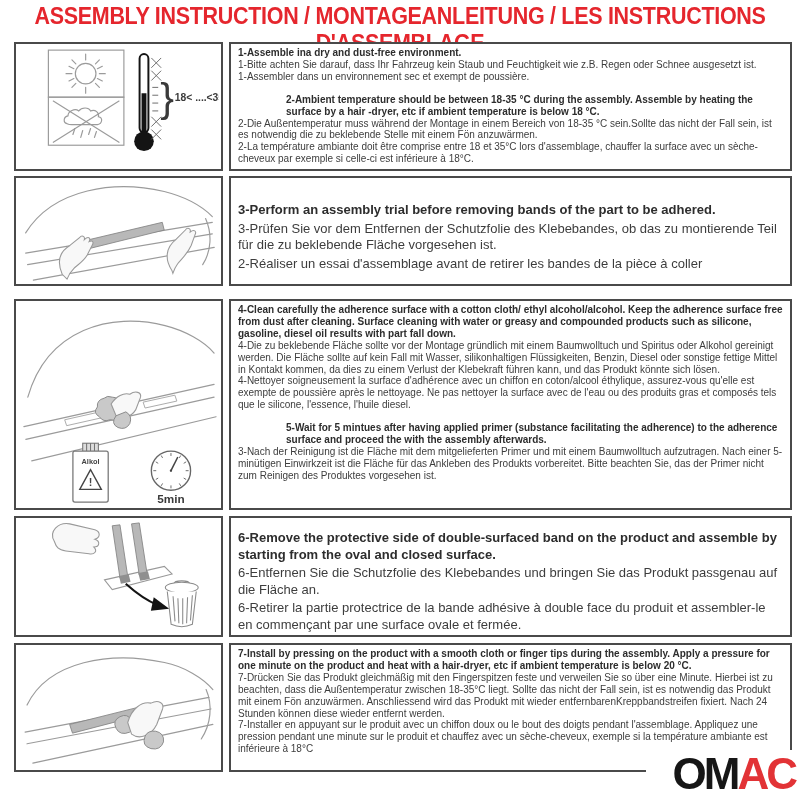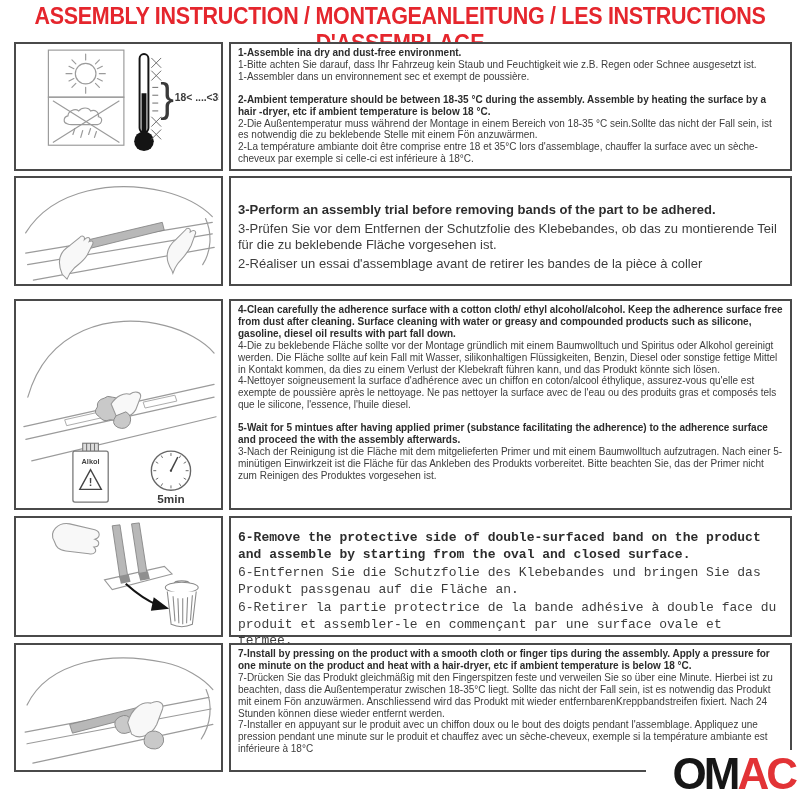--- a/index.html
+++ b/index.html
@@ -12,25 +12,25 @@
     font-size:21.5px;font-weight:700;letter-spacing:-0.3px;color:#e5262d;
     transform:scale(1,1.08);
   }
   .box{position:absolute;border:2px solid #4a4a4a;background:#fff;box-sizing:border-box;}
   .icon-box{left:14px;width:209px;padding:2px;}
   .icon-box svg{width:100%;height:100%;display:block;}
   .text-box{left:229px;width:563px;padding:3px 7px;}
   .r1{top:42px;height:129px;}
   .r2{top:176px;height:110px;}
   .r3{top:299px;height:211px;}
-  .r4{top:516px;height:121px;font-family:Liberation Mono, monospace;}
+  .r4{top:516px;height:121px;}
   .r5{top:643px;height:129px;}
   .text-box p{margin:0;font-size:10px;line-height:11.9px;}
   .text-box p.b{font-weight:700;color:#2d2d2d;}
-  .text-box p.gap{margin-top:11px;}
+  .text-box p.gap{margin-top:11px;margin-left:48px;}
   .big p{font-size:13px;line-height:16.5px;margin-bottom:2px;}
   .r2.text-box{padding-top:24px;}
   .r4.text-box{padding-top:12px;}
   .logo{
     position:absolute;left:646px;top:750px;width:154px;height:48px;background:#fff;
     display:flex;align-items:center;justify-content:flex-end;z-index:3;
     font-weight:700;font-size:44px;letter-spacing:-3px;padding-right:5px;box-sizing:border-box;
   }
   .logo .lg-black{color:#161616;}
   .logo .lg-red{color:#e23336;}
@@ -217,21 +217,21 @@
       <path d="M8,100 L198,64"></path>
       <path d="M14,120 L200,80"></path>
     </g>
     <polygon points="52,80 140,58 143,66 55,89" class="strip"></polygon>
     <path d="M104,72 q-8,4 -4,12 q4,8 14,4 q6,-4 2,-12 q-4,-8 -12,-4 z" class="cloth"></path>
     <path d="M112,78 C116,64 126,56 136,58 C144,54 150,58 148,64 L142,80 C136,92 124,96 116,90 Z" class="hand"></path>
     <path d="M130,92 q-4,10 6,13 q10,2 13,-7 q1,-9 -8,-11 q-8,-1 -11,5 z" class="cloth"></path>
   </svg>
 </div>
 <div class="box text-box r5">
-  <p class="b">7-Install by pressing on the product with a smooth cloth or finger tips during the assembly. Apply a pressure for one minute on the product and heat with a hair-dryer, etc if ambient temperature is below 18 °C.</p>
+  <p class="b">7-Install by pressing on the product with a smooth cloth or finger tips during the assembly. Apply a pressure for one minute on the product and heat with a hair-dryer, etc if ambient temperature is below 20 °C.</p>
   <p>7-Drücken Sie das Produkt gleichmäßig mit den Fingerspitzen feste und verweilen Sie so über eine Minute. Hierbei ist zu beachten, dass die Außentemperatur zwischen 18-35°C liegt. Sollte das nicht der Fall sein, ist es notwendig das Produkt mit einem Fön anzuwärmen. Anschliessend wird das Produkt mit wieder entfernbarenKreppbandstreifen fixiert. Nach 24 Stunden können diese wieder entfernt werden.</p>
   <p>7-Installer en appuyant sur le produit avec un chiffon doux ou le bout des doigts pendant l'assemblage. Appliquez une pression pendant une minute sur le produit et chauffez avec un sèche-cheveux, exemple si la température ambiante est inférieure à 18°C</p>
 </div>
 
 <div class="logo">
   <span class="lg-black">OM</span>
     <span class="lg-red">AC</span>
 </div>
 
 </body></html>

